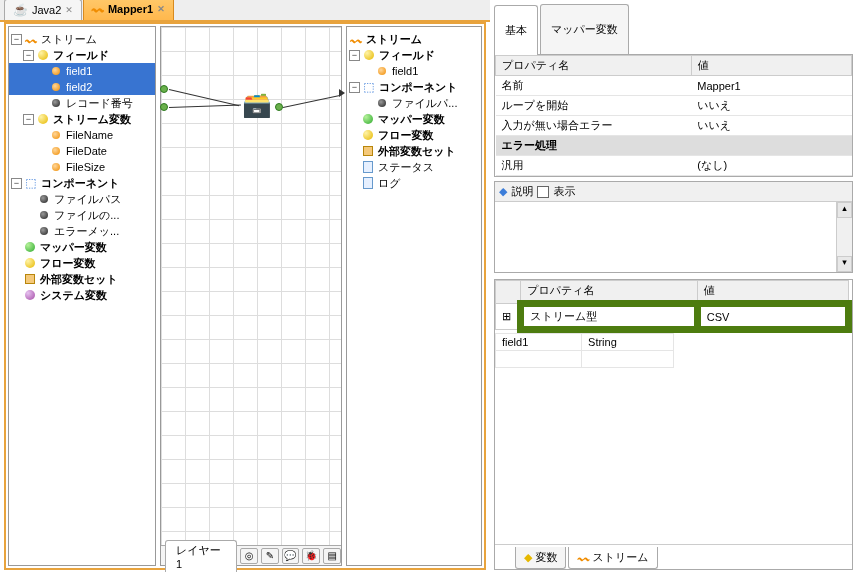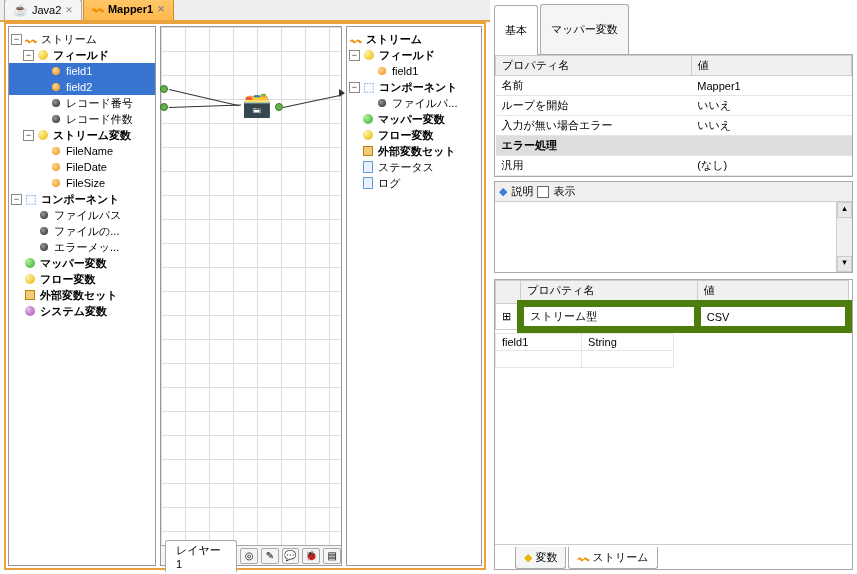--- a/index.html
+++ b/index.html
@@ -135,27 +135,20 @@
             <span class="tree-label">field2</span>
           </div>
           <div class="tree-row">
             <span class="ind" style="width:38px"></span>
             <span class="ico">
                 <span class="dot-black"></span>
               </span>
             <span class="tree-label">レコード番号</span>
           </div>
           <div class="tree-row">
-            <span class="ind" style="width:38px"></span>
-            <span class="ico">
-                <span class="dot-black"></span>
-              </span>
-            <span class="tree-label">レコード件数</span>
-          </div>
-          <div class="tree-row">
             <span class="ind" style="width:12px"></span>
             <span class="expander">−</span>
             <span class="ico">
                 <span class="dot-yellow"></span>
               </span>
             <span class="tree-label" style="font-weight:bold">ストリーム変数</span>
           </div>
           <div class="tree-row">
               <span class="ind" style="width:38px"></span>
               <span class="ico">

